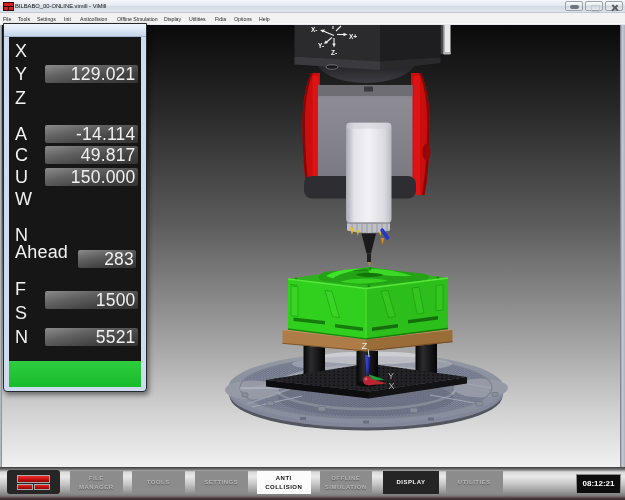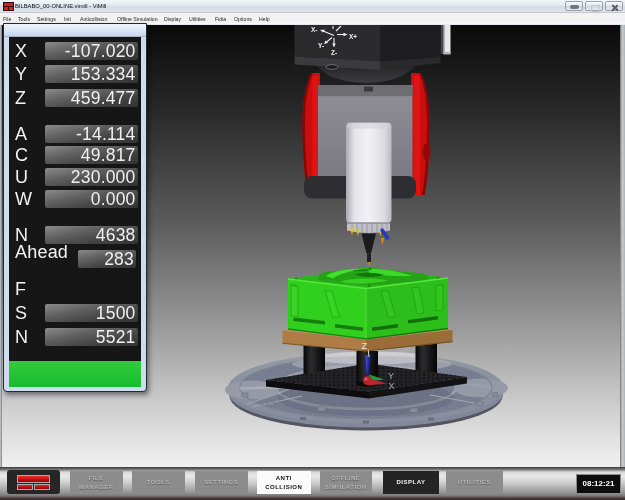--- a/index.html
+++ b/index.html
@@ -310,40 +310,36 @@
    <polygon points="361.5,233.5 376,233.5 371,253.5 366.5,253.5" fill="#1b1b1d"></polygon>
    <rect x="367" y="253.5" width="4" height="8.5" fill="#202022"></rect>
    <polygon points="368,262 370.8,262 369.4,267.5" fill="#b6892e"></polygon>
   </g>
  </svg>
 
  <div id="dro">
   <div class="hdr"></div>
   <div class="body">
    <div class="lab" style="top:4.5px">X</div>
-        <div class="fld" style="top:4.5px">-107.020</div>
    <div class="lab" style="top:28px">Y</div>
-        <div class="fld" style="top:28px">153.334</div>
+        <div class="fld" style="top:28px">129.021</div>
    <div class="lab" style="top:51.5px">Z</div>
-        <div class="fld" style="top:51.5px">459.477</div>
    <div class="lab" style="top:87.5px">A</div>
         <div class="fld" style="top:87.5px">-14.114</div>
    <div class="lab" style="top:109px">C</div>
         <div class="fld" style="top:109px">49.817</div>
    <div class="lab" style="top:130.5px">U</div>
-        <div class="fld" style="top:130.5px">230.000</div>
+        <div class="fld" style="top:130.5px">150.000</div>
    <div class="lab" style="top:153px">W</div>
-        <div class="fld" style="top:153px">0.000</div>
    <div class="lab" style="top:189px">N</div>
-        <div class="fld" style="top:189px">4638</div>
    <div class="lab" style="top:206px">Ahead</div>
         <div class="fld fldA" style="top:212.5px">283</div>
    <div class="lab" style="top:243px">F</div>
    <div class="lab" style="top:267px">S</div>
-        <div class="fld" style="top:267px">1500</div>
+        <div class="fld" style="top:254px">1500</div>
    <div class="lab" style="top:291px">N</div>
         <div class="fld" style="top:291px">5521</div>
    <div id="green"></div>
   </div>
  </div>
 
  <div id="toolbar">
   <div id="blogo">
         <div class="fr">
           <div class="r1"></div>

